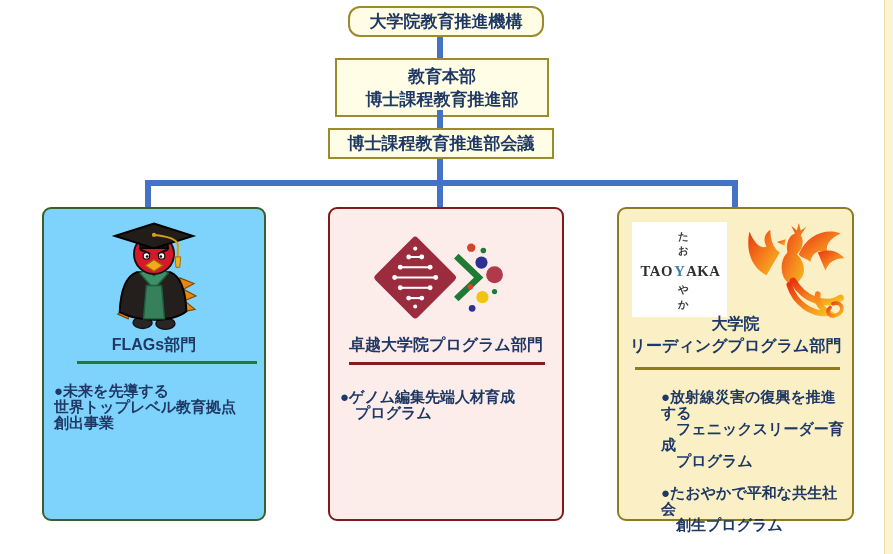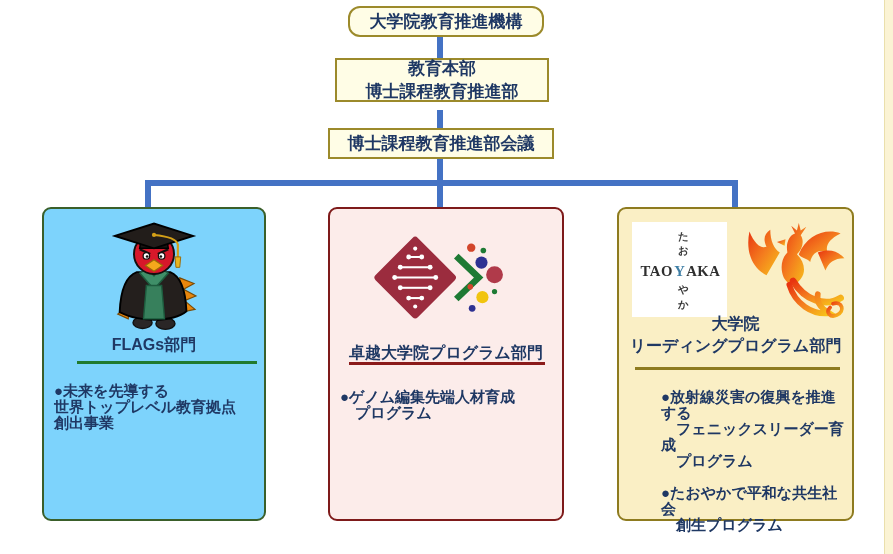--- a/index.html
+++ b/index.html
@@ -7,41 +7,41 @@
     position:relative;width:893px;height:554px;background:#ffffff;overflow:hidden;
     font-family:"Liberation Sans","DejaVu Sans",sans-serif;color:#1F3864;font-weight:700;
   }
   
   .top-node{
     position:absolute;background:#FFFDE6;border:2px solid #9C8A2B;
     display:flex;align-items:center;justify-content:center;text-align:center;
     font-size:17px;line-height:23px;white-space:pre-line;box-sizing:border-box;
   }
   #node1{left:348px;top:6px;width:196px;height:31px;border-radius:12px;}
-  #node2{left:335px;top:58px;width:214px;height:44px;}
+  #node2{left:335px;top:58px;width:214px;height:59px;}
   #node3{left:328px;top:128px;width:226px;height:31px;}
   
   .conn{position:absolute;background:#4472C4;}
   #conn-v1{left:437px;top:37px;width:6px;height:21px;}
   #conn-v2{left:437px;top:110px;width:6px;height:18px;}
   #conn-v3{left:437px;top:159px;width:6px;height:48px;}
   #conn-h {left:145px;top:180px;width:593px;height:6px;}
   #conn-vl{left:145px;top:180px;width:6px;height:27px;}
   #conn-vr{left:732px;top:180px;width:6px;height:27px;}
   
   .branch{position:absolute;top:207px;height:314px;border-radius:9px;box-sizing:border-box;}
   #branch-flags     {left:42px; width:224px;background:#7dd3fc;border:2.5px solid #3A5F2A;}
   #branch-excellence{left:328px;width:236px;background:#FCECEA;border:2.5px solid #7E1A1A;}
   #branch-leading   {left:617px;width:237px;background:#FAEFC5;border:2.5px solid #8E7B1F;}
   .branch-title{
     position:absolute;left:0;width:100%;text-align:center;font-size:16px;line-height:22px;
     white-space:pre-line;
   }
   #branch-flags .branch-title{top:125px;}
-  #branch-excellence .branch-title{top:125px;margin-top:8px;}
+  #branch-excellence .branch-title{top:125px;}
   #branch-leading .branch-title{top:104px;}
   .title-underline{position:absolute;height:3px;}
   #branch-flags .title-underline{left:33px;top:152px;width:180px;background:#217A2E;}
   #branch-excellence .title-underline{left:19px;top:153px;width:196px;background:#8B1A1A;}
   #branch-leading .title-underline{left:16px;top:158px;width:205px;background:#8E7B1F;}
   .branch-items{
     position:absolute;left:10px;right:6px;font-size:15px;line-height:16px;
   }
   #branch-flags .branch-items{top:174px;}
   #branch-excellence .branch-items{top:180px;}

